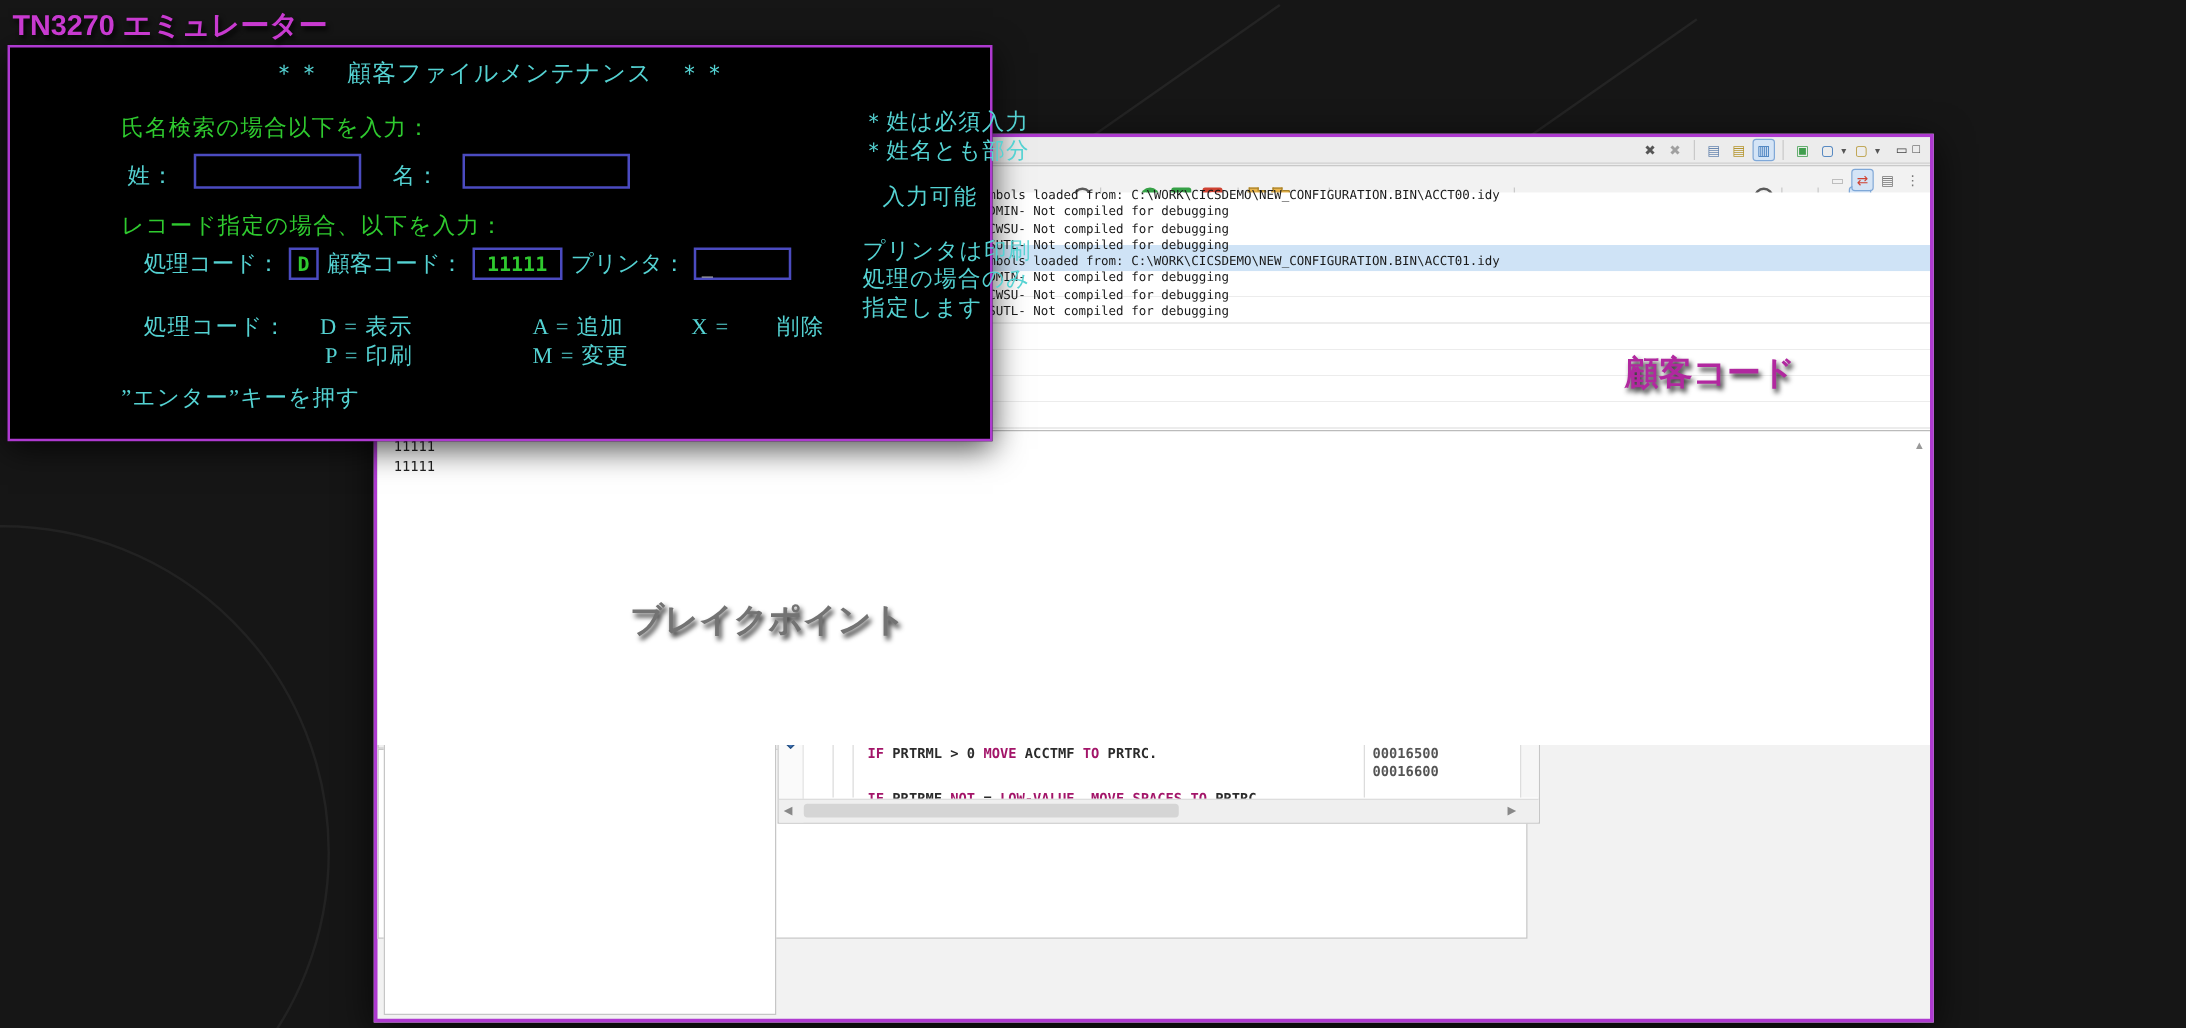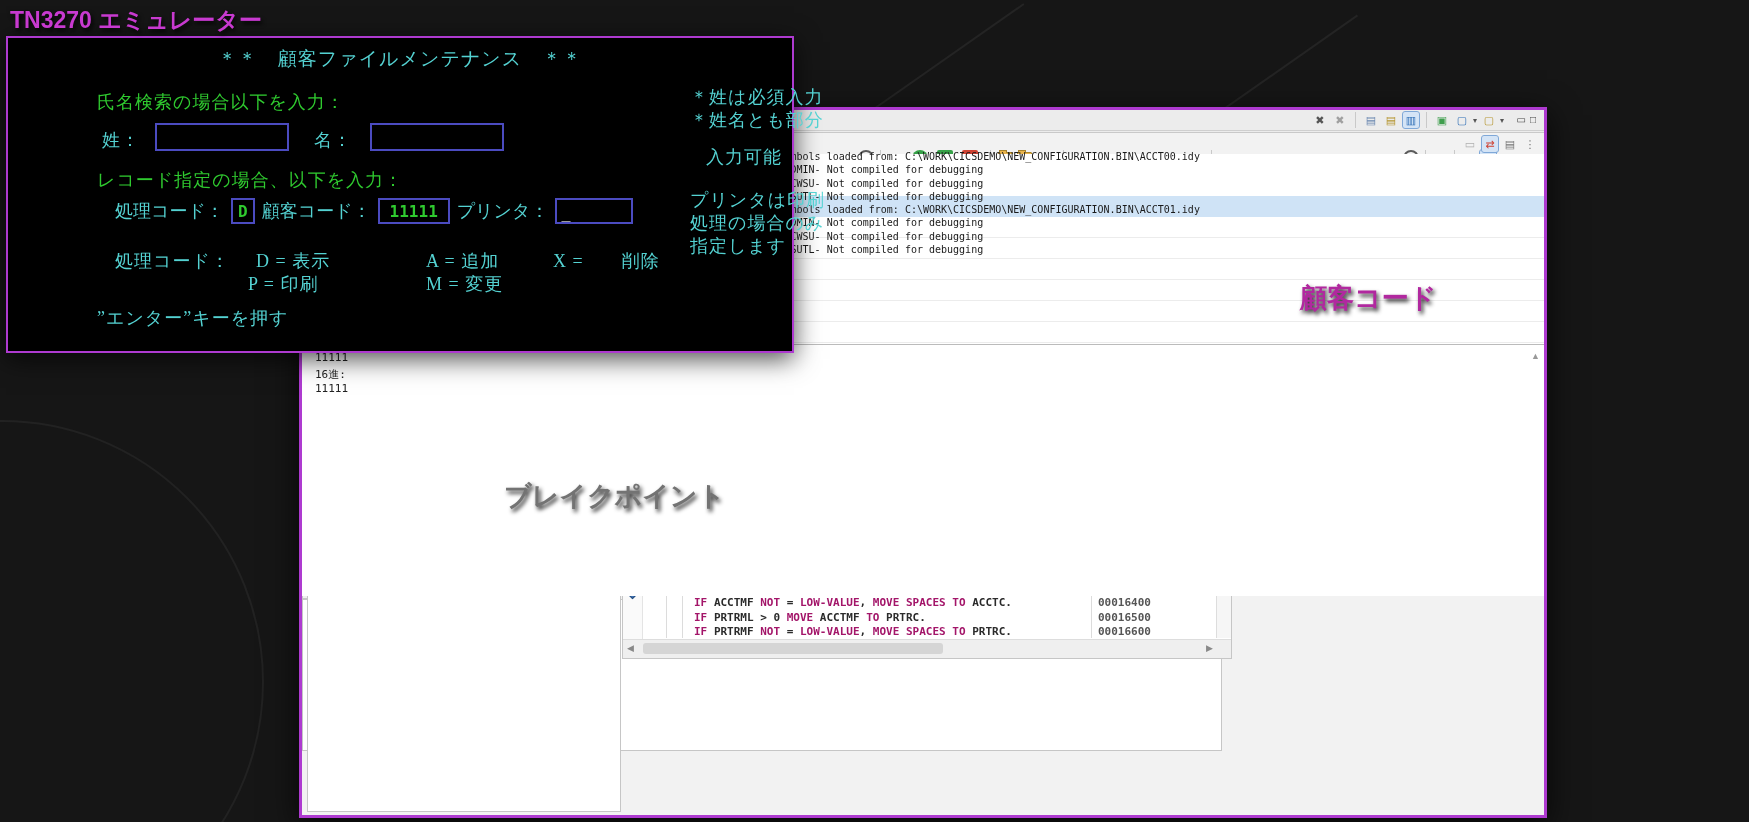--- a/index.html
+++ b/index.html
@@ -198,23 +198,22 @@
         <div class="cl"><span class="code" style="left: 91px;"><span class="c-k">IF </span><span class="c-n">EIBCALEN = 0,</span></span><span class="seq" style="left: 475px;">00015100</span></div>
         <div class="cl"><span class="code" style="left: 118px;"><span class="c-k">EXEC CICS XCTL PROGRAM(</span><span class="c-s">'ACCTMENU'</span><span class="c-k">) END-EXEC</span></span></div>
         <div class="cl"><span class="code" style="left: 91px;"><span class="c-k">ELSE GO TO </span><span class="c-n">NEW-MENU.</span></span><span class="seq" style="left: 475px;">00015400</span></div>
         <div class="cl"><span class="code" style="left: 71px;"><span class="c-k">IF </span><span class="c-n">EIBAID = DFHPA2 </span><span class="c-k">AND </span><span class="c-n">EIBCALEN &gt; 0 </span><span class="c-k">AND </span><span class="c-n">CTYPE = </span><span class="c-s">'S'</span><span class="c-n">,</span></span><span class="seq" style="left: 475px;">00015500</span></div>
         <div class="cl"><span class="code" style="left: 91px;"><span class="c-k">MOVE </span><span class="c-n">SRCH-COMM </span><span class="c-k">TO </span><span class="c-n">SRCH-CTRL, </span><span class="c-k">GO TO </span><span class="c-n">SRCH-RESUME.</span></span><span class="seq" style="left: 475px;">00015600</span></div>
         <div class="cl"><span class="code" style="left: 71px;"><span class="c-k">IF </span><span class="c-n">EIBCALEN &gt; 0 </span><span class="c-k">AND </span><span class="c-n">CTYPE = </span><span class="c-s">'R'</span><span class="c-n">, </span><span class="c-k">MOVE </span><span class="c-n">IN-COMM </span><span class="c-k">TO </span><span class="c-n">IN-AREA.</span></span><span class="seq" style="left: 475px;">00015700</span></div>
         <div class="cl"><span class="code" style="left: 71px;"><span class="c-k">EXEC CICS RECEIVE MAP(</span><span class="c-s">'ACCTMNU'</span><span class="c-k">) MAPSET(</span><span class="c-s">'ACCTSET'</span><span class="c-k">) END-EXEC.</span></span><span class="seq" style="left: 475px;">00016000</span></div>
         <div class="cl"><span class="code" style="left: 71px;"><span class="c-k">IF </span><span class="c-n">REQML &gt; 0 </span><span class="c-k">MOVE </span><span class="c-n">REQMI </span><span class="c-k">TO </span><span class="c-n">REQC.</span></span><span class="seq" style="left: 475px;">00016100</span></div>
         <div class="cl"><span class="code" style="left: 71px;"><span class="c-k">IF </span><span class="c-n">REQMF </span><span class="c-k">NOT </span><span class="c-n">= </span><span class="c-k">LOW-VALUE</span><span class="c-n">, </span><span class="c-k">MOVE SPACE TO </span><span class="c-n">REQC.</span></span><span class="seq" style="left: 475px;">00016200</span></div>
         <div class="cl bp"><div class="bp-green"></div><span class="code" style="left: 71px;"><span class="c-k">IF </span><span class="c-n">ACCTML &gt; 0 </span><span class="c-k">MOVE </span><span class="c-n">ACCTMI </span><span class="c-k">TO </span><span class="c-n">ACCTC.</span></span><span class="seq" style="left: 475px;">00016300</span></div>
-        <div class="cl"><span class="code" style="left: 71px;"><span class="c-k">IF </span><span class="c-n">ACCTMF </span><span class="c-k">NOT </span><span class="c-n">= </span><span class="c-k">LOW-VALUE</span><span class="c-n">, </span><span class="c-k">MOVE SPACES TO </span><span class="c-n">ACCTC.</span></span><span class="seq" style="left: 475px;">00016400</span></div>
         <div class="cl"><span class="code" style="left: 71px;"><span class="c-k">IF </span><span class="c-n">PRTRML &gt; 0 </span><span class="c-k">MOVE </span><span class="c-n">ACCTMF </span><span class="c-k">TO </span><span class="c-n">PRTRC.</span></span><span class="seq" style="left: 475px;">00016500</span></div>
-        <div class="cl"><span class="code" style="left: 71px;"><span class="c-k">IF </span><span class="c-n">PRTRMF </span><span class="c-k">NOT </span><span class="c-n">= </span><span class="c-k">LOW-VALUE</span><span class="c-n">, </span><span class="c-k">MOVE SPACES TO </span><span class="c-n">PRTRC.</span></span><span class="seq" style="left: 475px;">00016600</span></div>
+        <div class="cl"><span class="code" style="left: 71px; margin-top: 21px;"><span class="c-k">IF </span><span class="c-n">PRTRMF </span><span class="c-k">NOT </span><span class="c-n">= </span><span class="c-k">LOW-VALUE</span><span class="c-n">, </span><span class="c-k">MOVE SPACES TO </span><span class="c-n">PRTRC.</span></span><span class="seq" style="left: 475px;">00016600</span></div>
       </div>
     <div class="minmax" style="right:20px;top:3px;">
         <span>▭</span>
         <span>□</span>
       </div>
     <div id="ed-vscroll">
       <div id="ed-vthumb"></div>
       <div class="ov-green"></div>
     </div>
     <div id="ed-hscroll">
@@ -275,21 +274,20 @@
             <span class="vval"></span>
           </div>
         </div>
     </div>
     <div id="var-grid">
         <div class="vcolsep"></div>
       </div>
     <div id="var-detail">
       <div id="var-detail-lines" style="padding-top: 4px;">
           <div class="vd-line" style="padding-top: 2px;">11111</div>
-          <div class="vd-line" style="padding-top: 2px;">16進:</div>
           <div class="vd-line" style="padding-top: 2px;">11111</div>
         </div>
       <span class="vd-up">▲</span>
     </div>
   </div>
 
   <div id="console-panel">
     <div class="ctabs" id="console-tabs">
         <div class="vtab active">
           <span class="tic" style="color: rgb(59, 111, 181);">▣</span>
@@ -362,21 +360,21 @@
   </div>
 
   <div class="t-abs cy" style="left:682px;top:150px;">プリンタは印刷</div>
   <div class="t-abs cy" style="left:682px;top:173px;">処理の場合のみ</div>
   <div class="t-abs cy" style="left:682px;top:196px;">指定します</div>
 
   <div class="t-abs cy" style="left:107px;top:211px;">処理コード：</div>
   <div class="t-abs cy" style="left:248px;top:211px;">D = 表示</div>
   <div class="t-abs cy" style="left:418px;top:211px;">A = 追加</div>
   <div class="t-abs cy" style="left:545px;top:211px;">X =　　削除</div>
-  <div class="t-abs cy" style="left:240px;top:234px;">P = 印刷</div>
+  <div class="t-abs cy" style="left:252px;top:234px;">P = 印刷</div>
   <div class="t-abs cy" style="left:418px;top:234px;">M = 変更</div>
 
   <div class="t-abs cy" style="left:89px;top:268px;">”エンター”キーを押す</div>
 </div>
 
 <div class="anno" style="left:10px;top:5px;font-size:23px;">TN3270 エミュレーター</div>
 <div class="anno" style="left:1300px;top:280px;font-size:27px;color:#b1289f;">顧客コード</div>
 <div class="anno" style="left:504px;top:478px;font-size:27px;color:#737373;z-index:41;">ブレイクポイント</div>
 
 </body></html>

